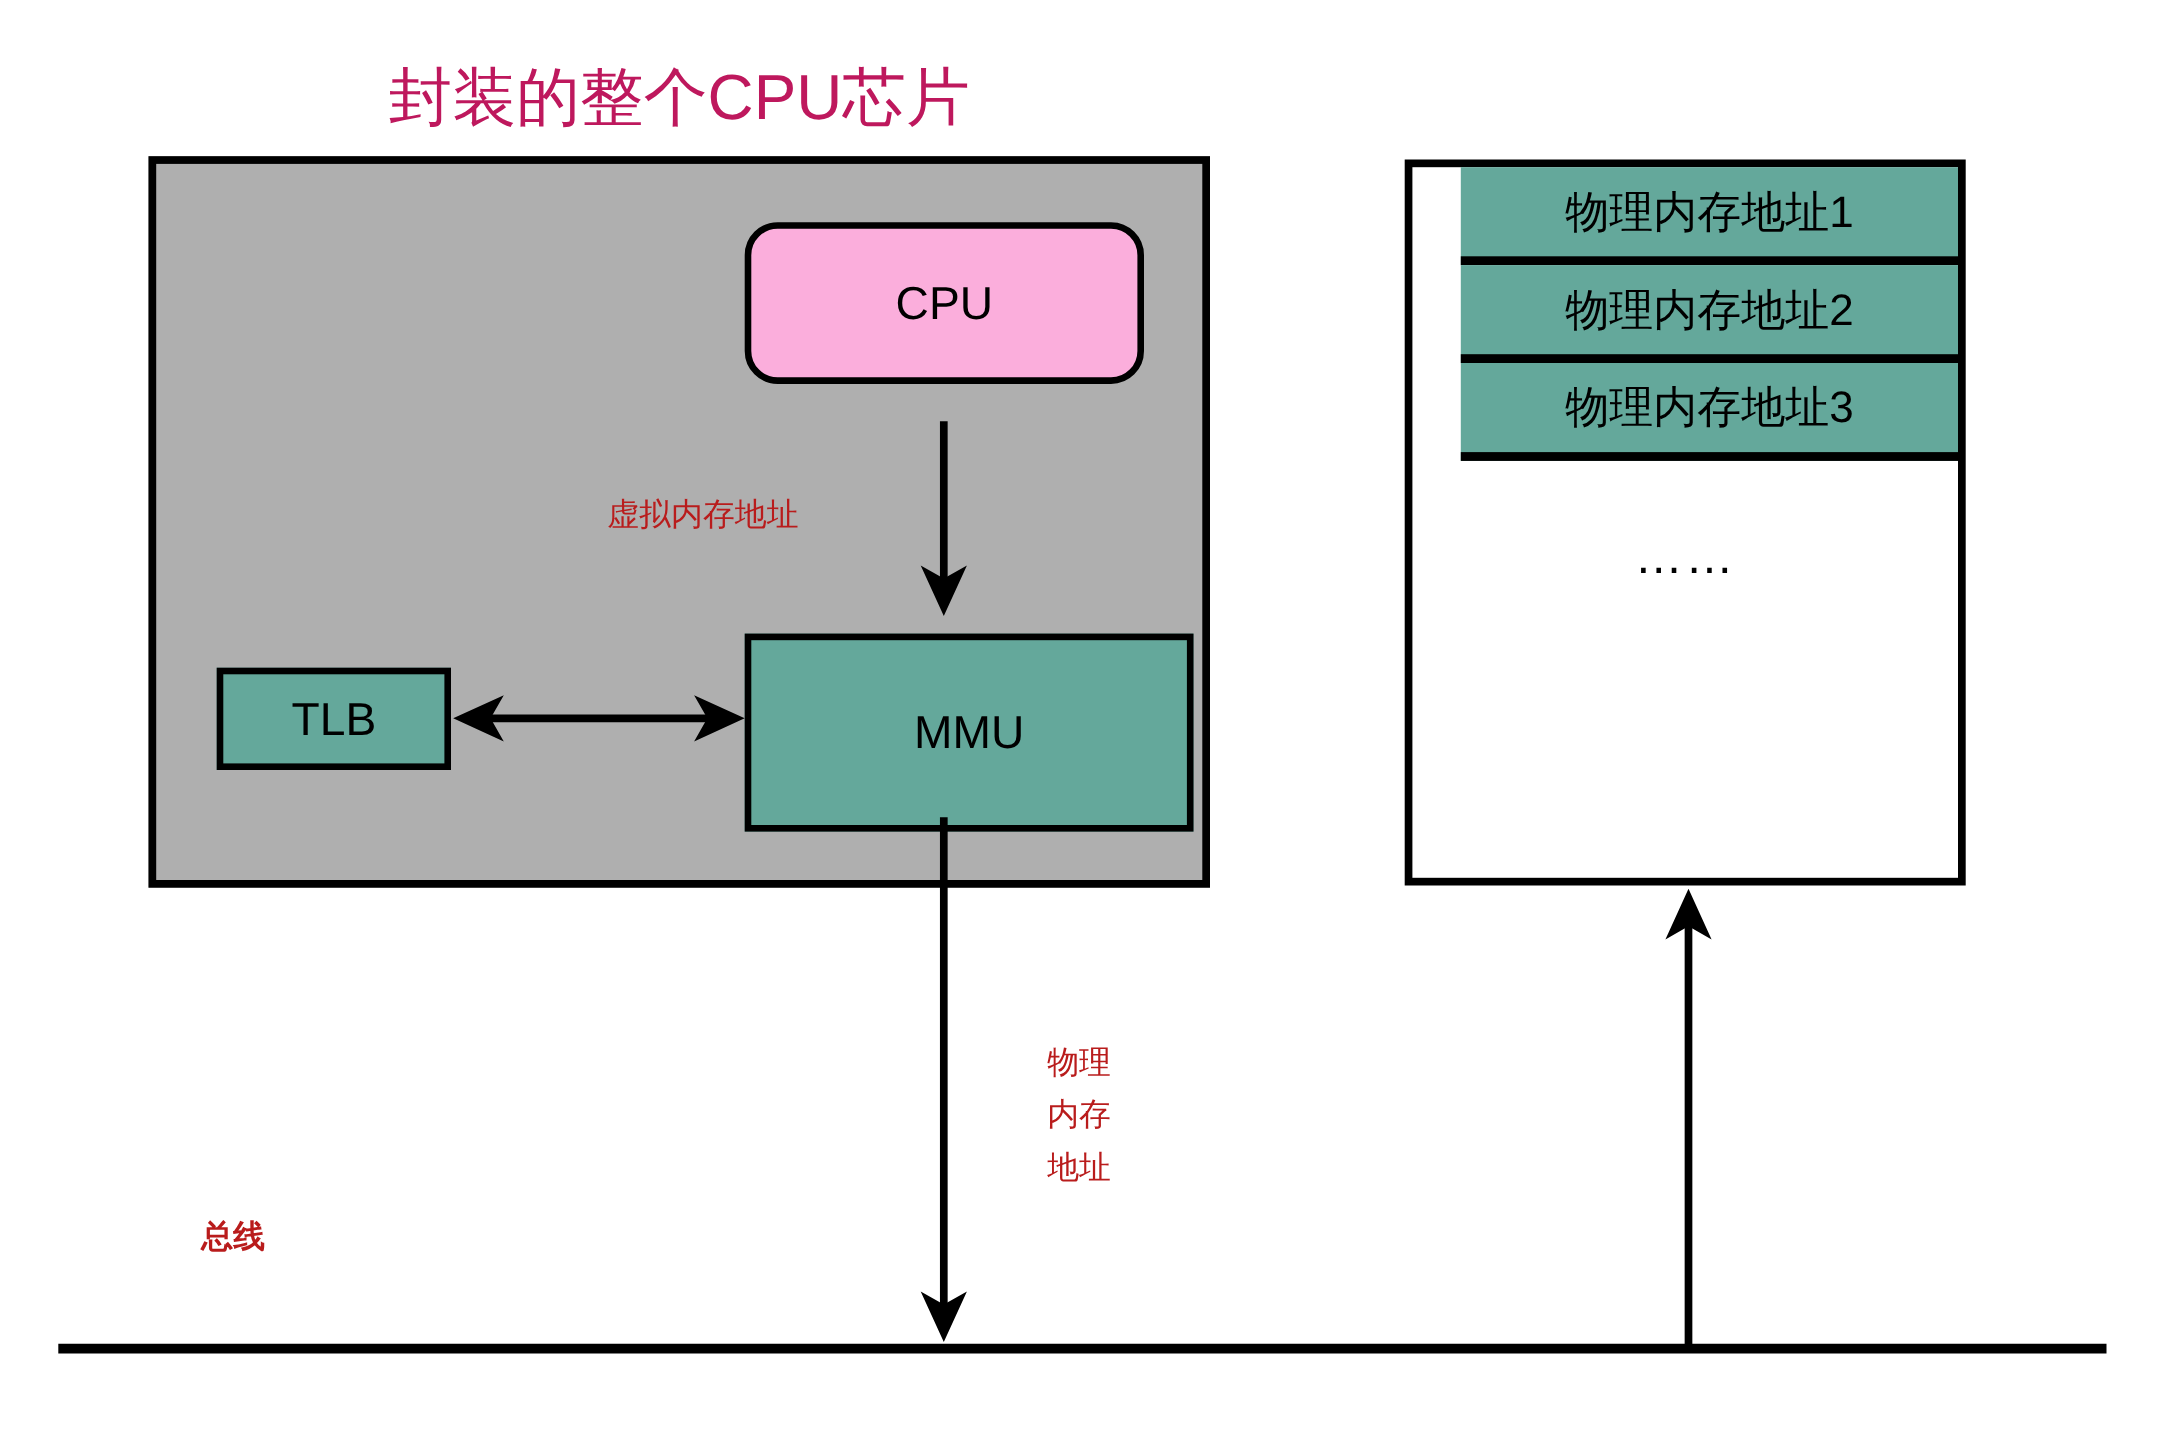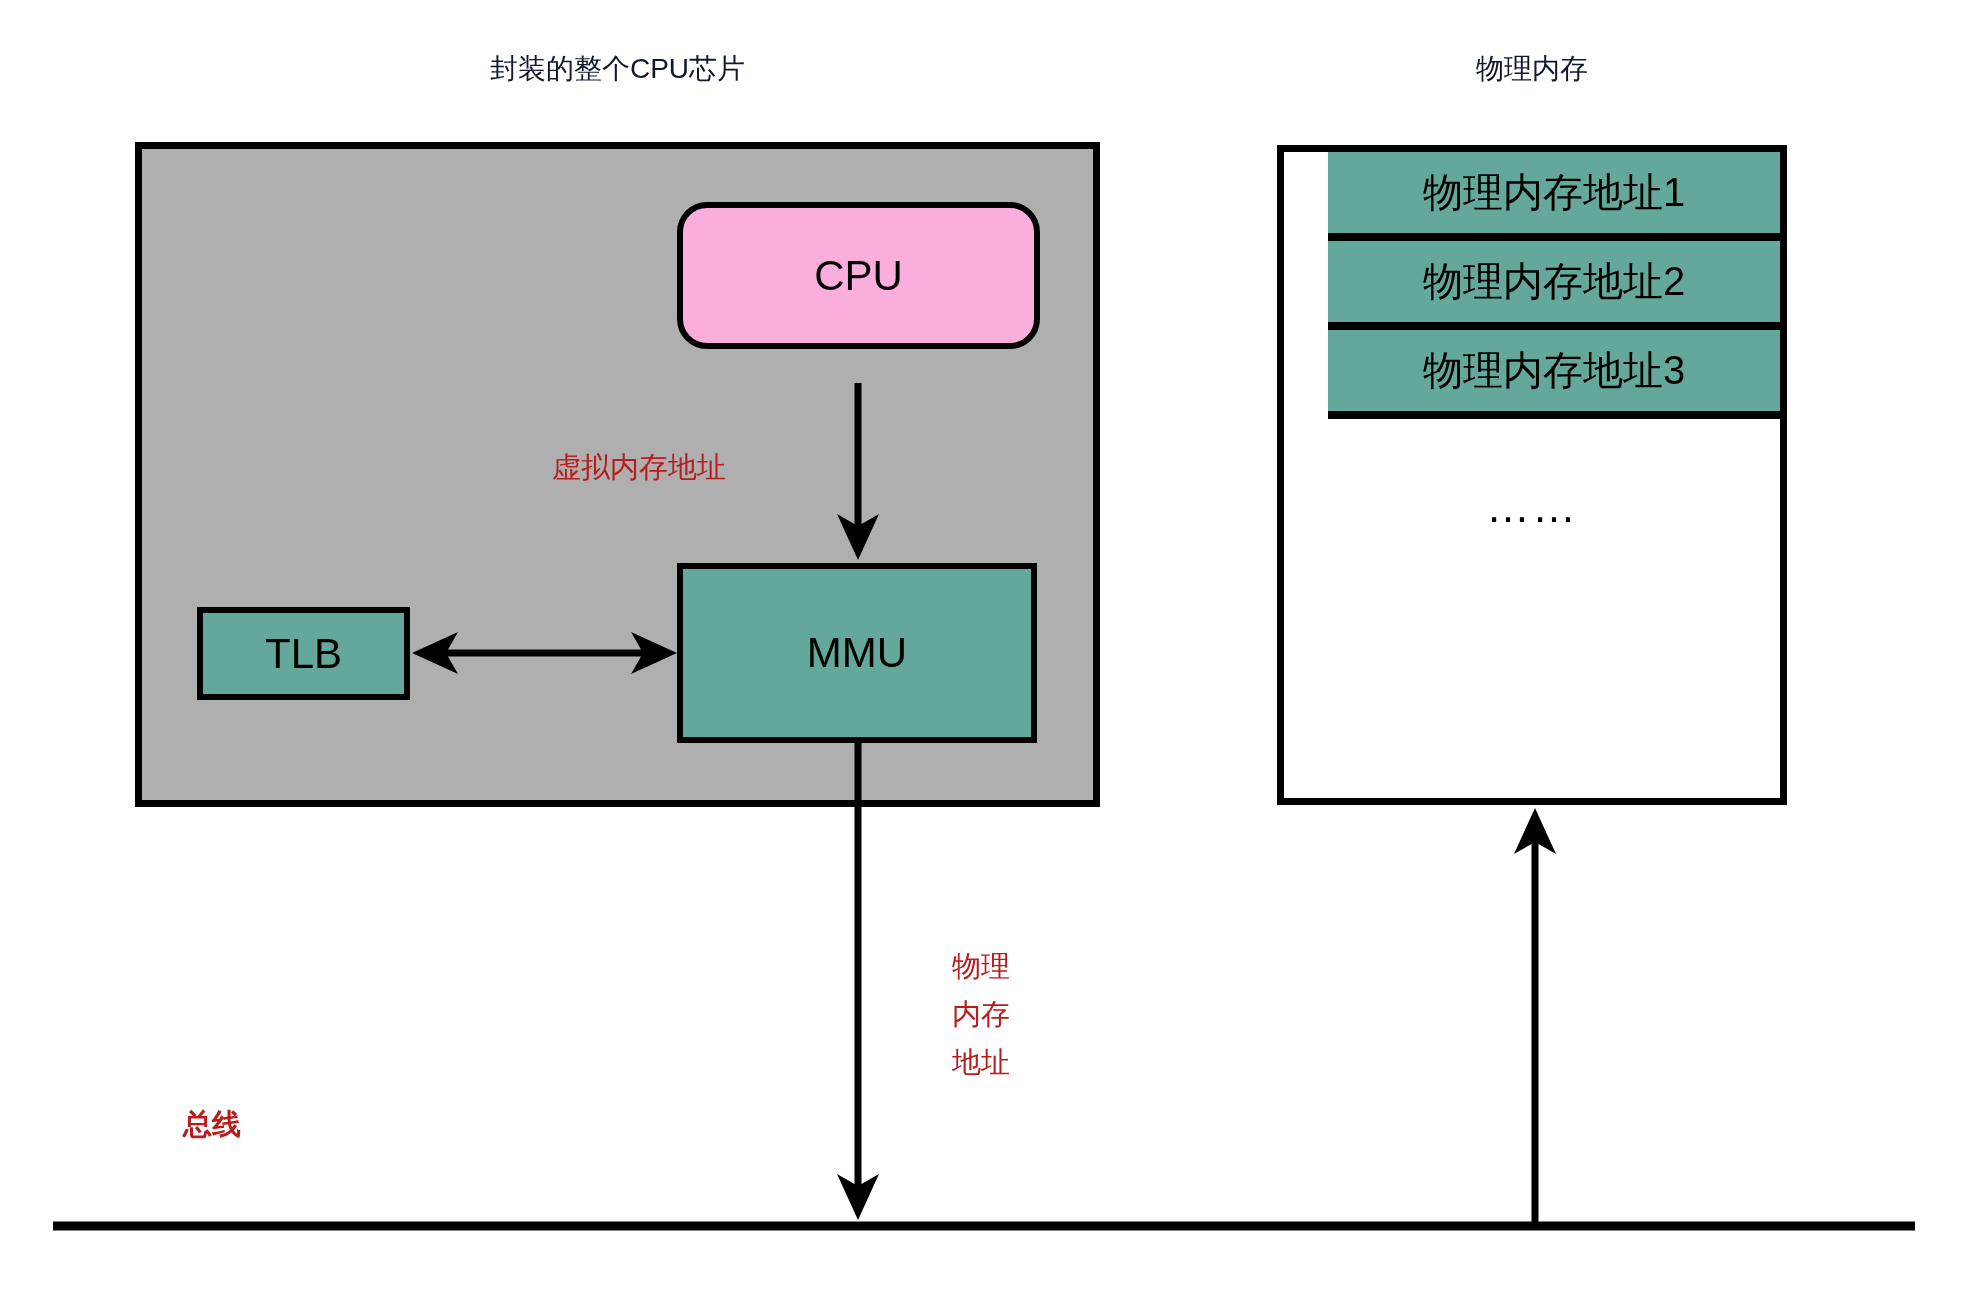--- a/index.html
+++ b/index.html
@@ -9,42 +9,42 @@
     --line-color:#000000;
     --canvas-bg:#FFFFFF;
   }
   html,body{margin:0;padding:0;background:#fff;}
   body{font-family:"Liberation Sans","DejaVu Sans",sans-serif;color:#111;}
   .stage{
     position:relative;width:1969px;height:1300px;background:var(--canvas-bg);
     overflow:hidden;
   }
   .title{
-    position:absolute;text-align:center;font-size:28px;color:#0f172a;
+    position:absolute;text-align:center;font-size:58px;color:#be185d;
     white-space:nowrap;
   }
   .chip-title{left:135px;top:50px;width:965px;}
   .mem-title{left:1277px;top:50px;width:510px;}
 
   .chip-box{
     position:absolute;left:135px;top:142px;width:965px;height:665px;
     background:var(--chip-bg);border:7px solid var(--line-color);
     box-sizing:border-box;
   }
   .node{
     position:absolute;display:flex;align-items:center;justify-content:center;
     font-size:42px;color:#000;box-sizing:border-box;
     border:6px solid var(--line-color);
   }
   .cpu-box{
     left:677px;top:202px;width:363px;height:147px;
     background:var(--cpu-fill);border-radius:30px;
   }
   .mmu-box{
-    left:677px;top:563px;width:360px;height:180px;
+    left:677px;top:576px;width:408px;height:180px;
     background:var(--cell-fill);
   }
   .tlb-box{
     left:197px;top:607px;width:213px;height:93px;
     background:var(--cell-fill);
   }
 
   .mem-box{
     position:absolute;left:1277px;top:145px;width:510px;height:660px;
     background:#fff;border:7px solid var(--line-color);box-sizing:border-box;padding-left:44px;
@@ -73,21 +73,20 @@
   }
   .connector-layer line{stroke:var(--line-color);}
   .connector-layer polygon{fill:var(--line-color);stroke:none;}
 </style>
 </head>
 <body>
 
 <div class="stage">
 
   <div class="title chip-title">封装的整个CPU芯片</div>
-  <div class="title mem-title">物理内存</div>
 
   <div class="chip-box"></div>
 
   <div class="node cpu-box">CPU</div>
 
   <div class="node mmu-box">MMU</div>
 
   <div class="node tlb-box">TLB</div>
 
   <div class="mem-box">

